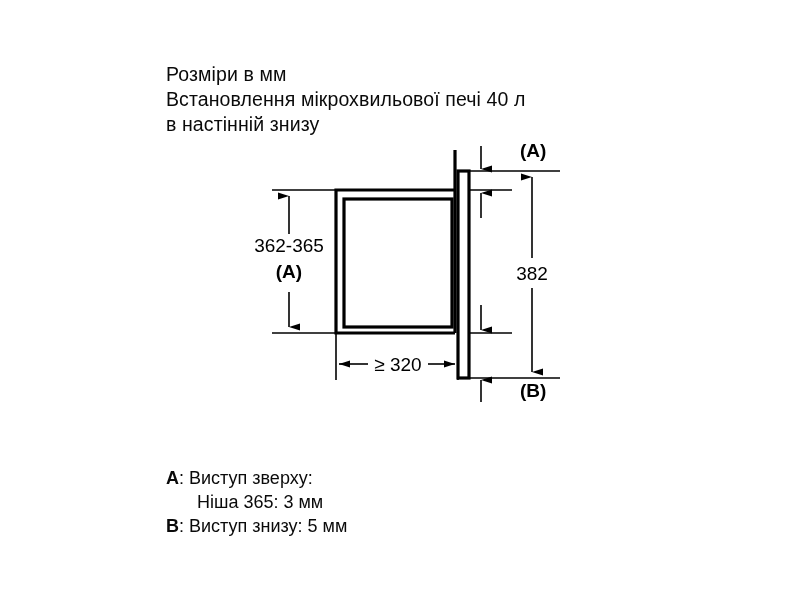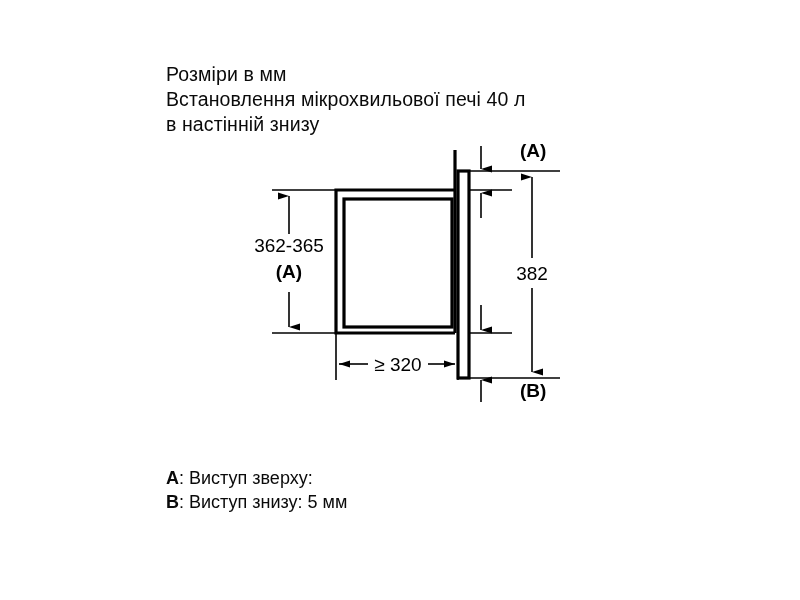--- a/index.html
+++ b/index.html
@@ -157,18 +157,21 @@
 
       <line x1="481" y1="402" x2="481" y2="380" stroke="#000000" stroke-width="1.6" marker-end="url(#arrUp)"></line>
       <text class="dim-text-bold" x="520" y="397" text-anchor="start">(B)</text>
     </g>
   </svg>
 
   <div class="legend-block">
     <div class="legend-line">
       <span class="marker">A</span><span>: Виступ зверху:</span>
     </div>
+    <div class="legend-line indent">
+      <span>Ніша 365: 3 мм</span>
+    </div>
     <div class="legend-line">
       <span class="marker">B</span><span>: Виступ знизу: 5 мм</span>
     </div>
   </div>
 
 </div>
 
 </body></html>

